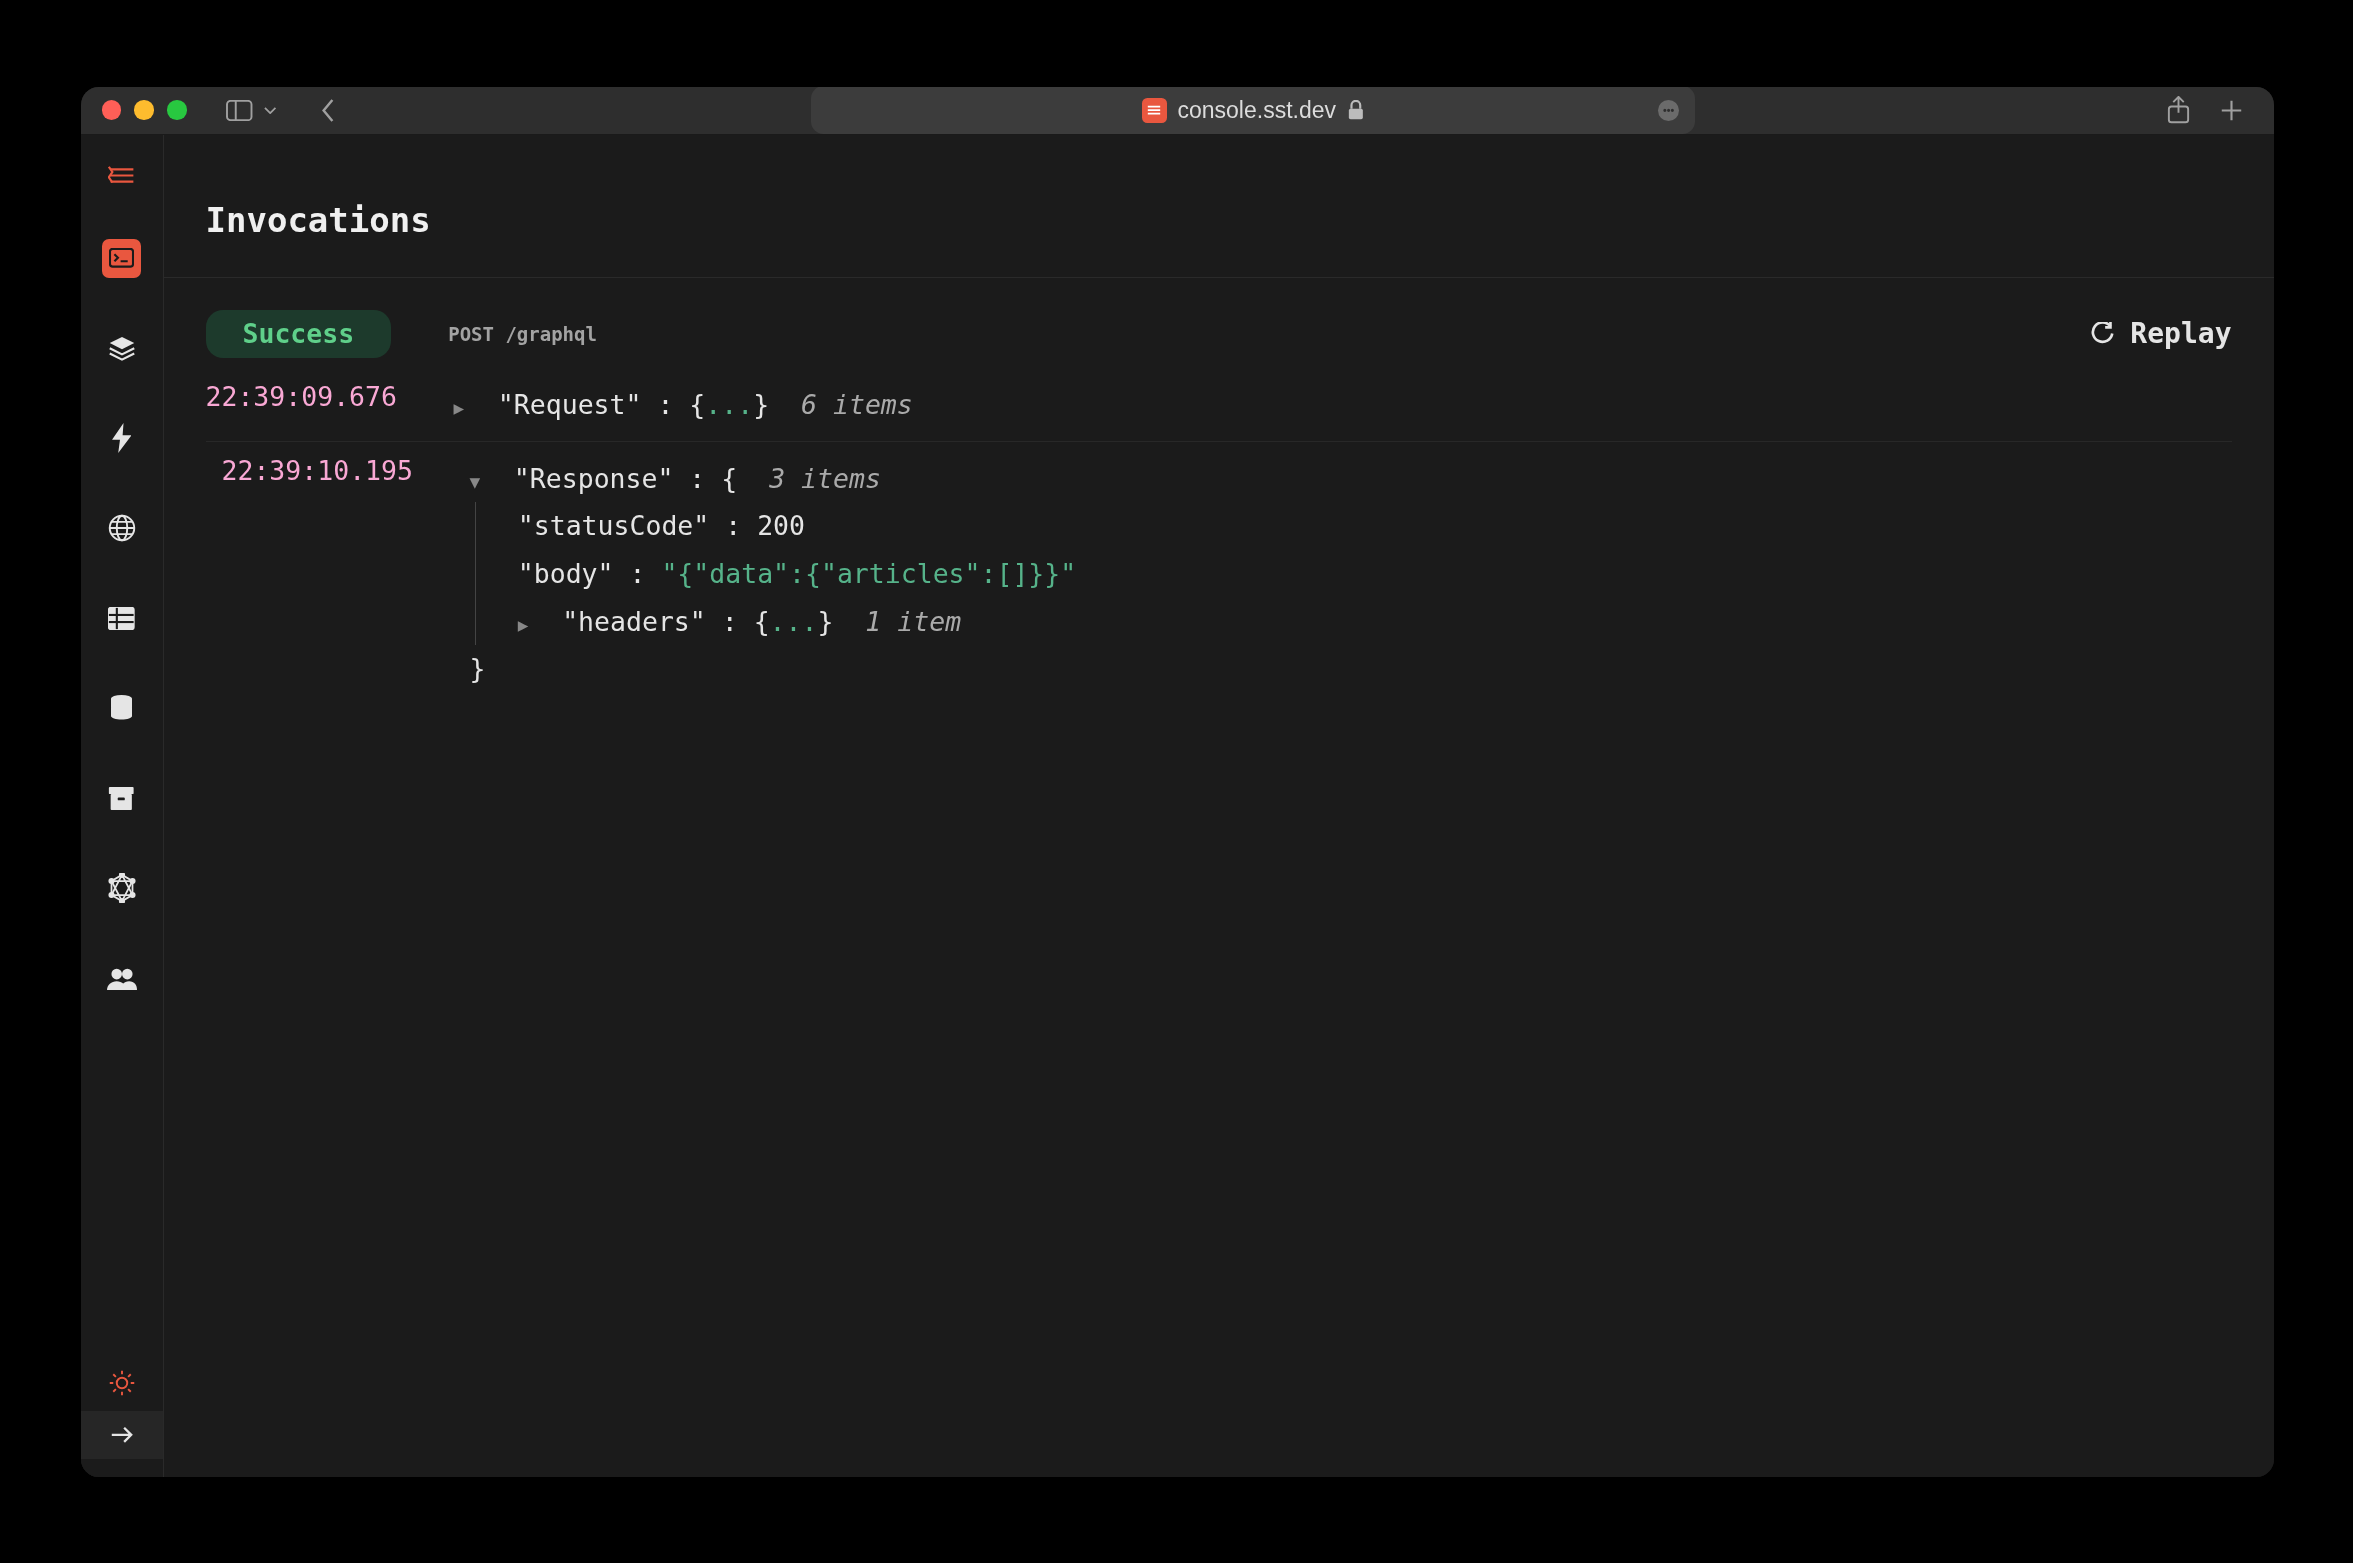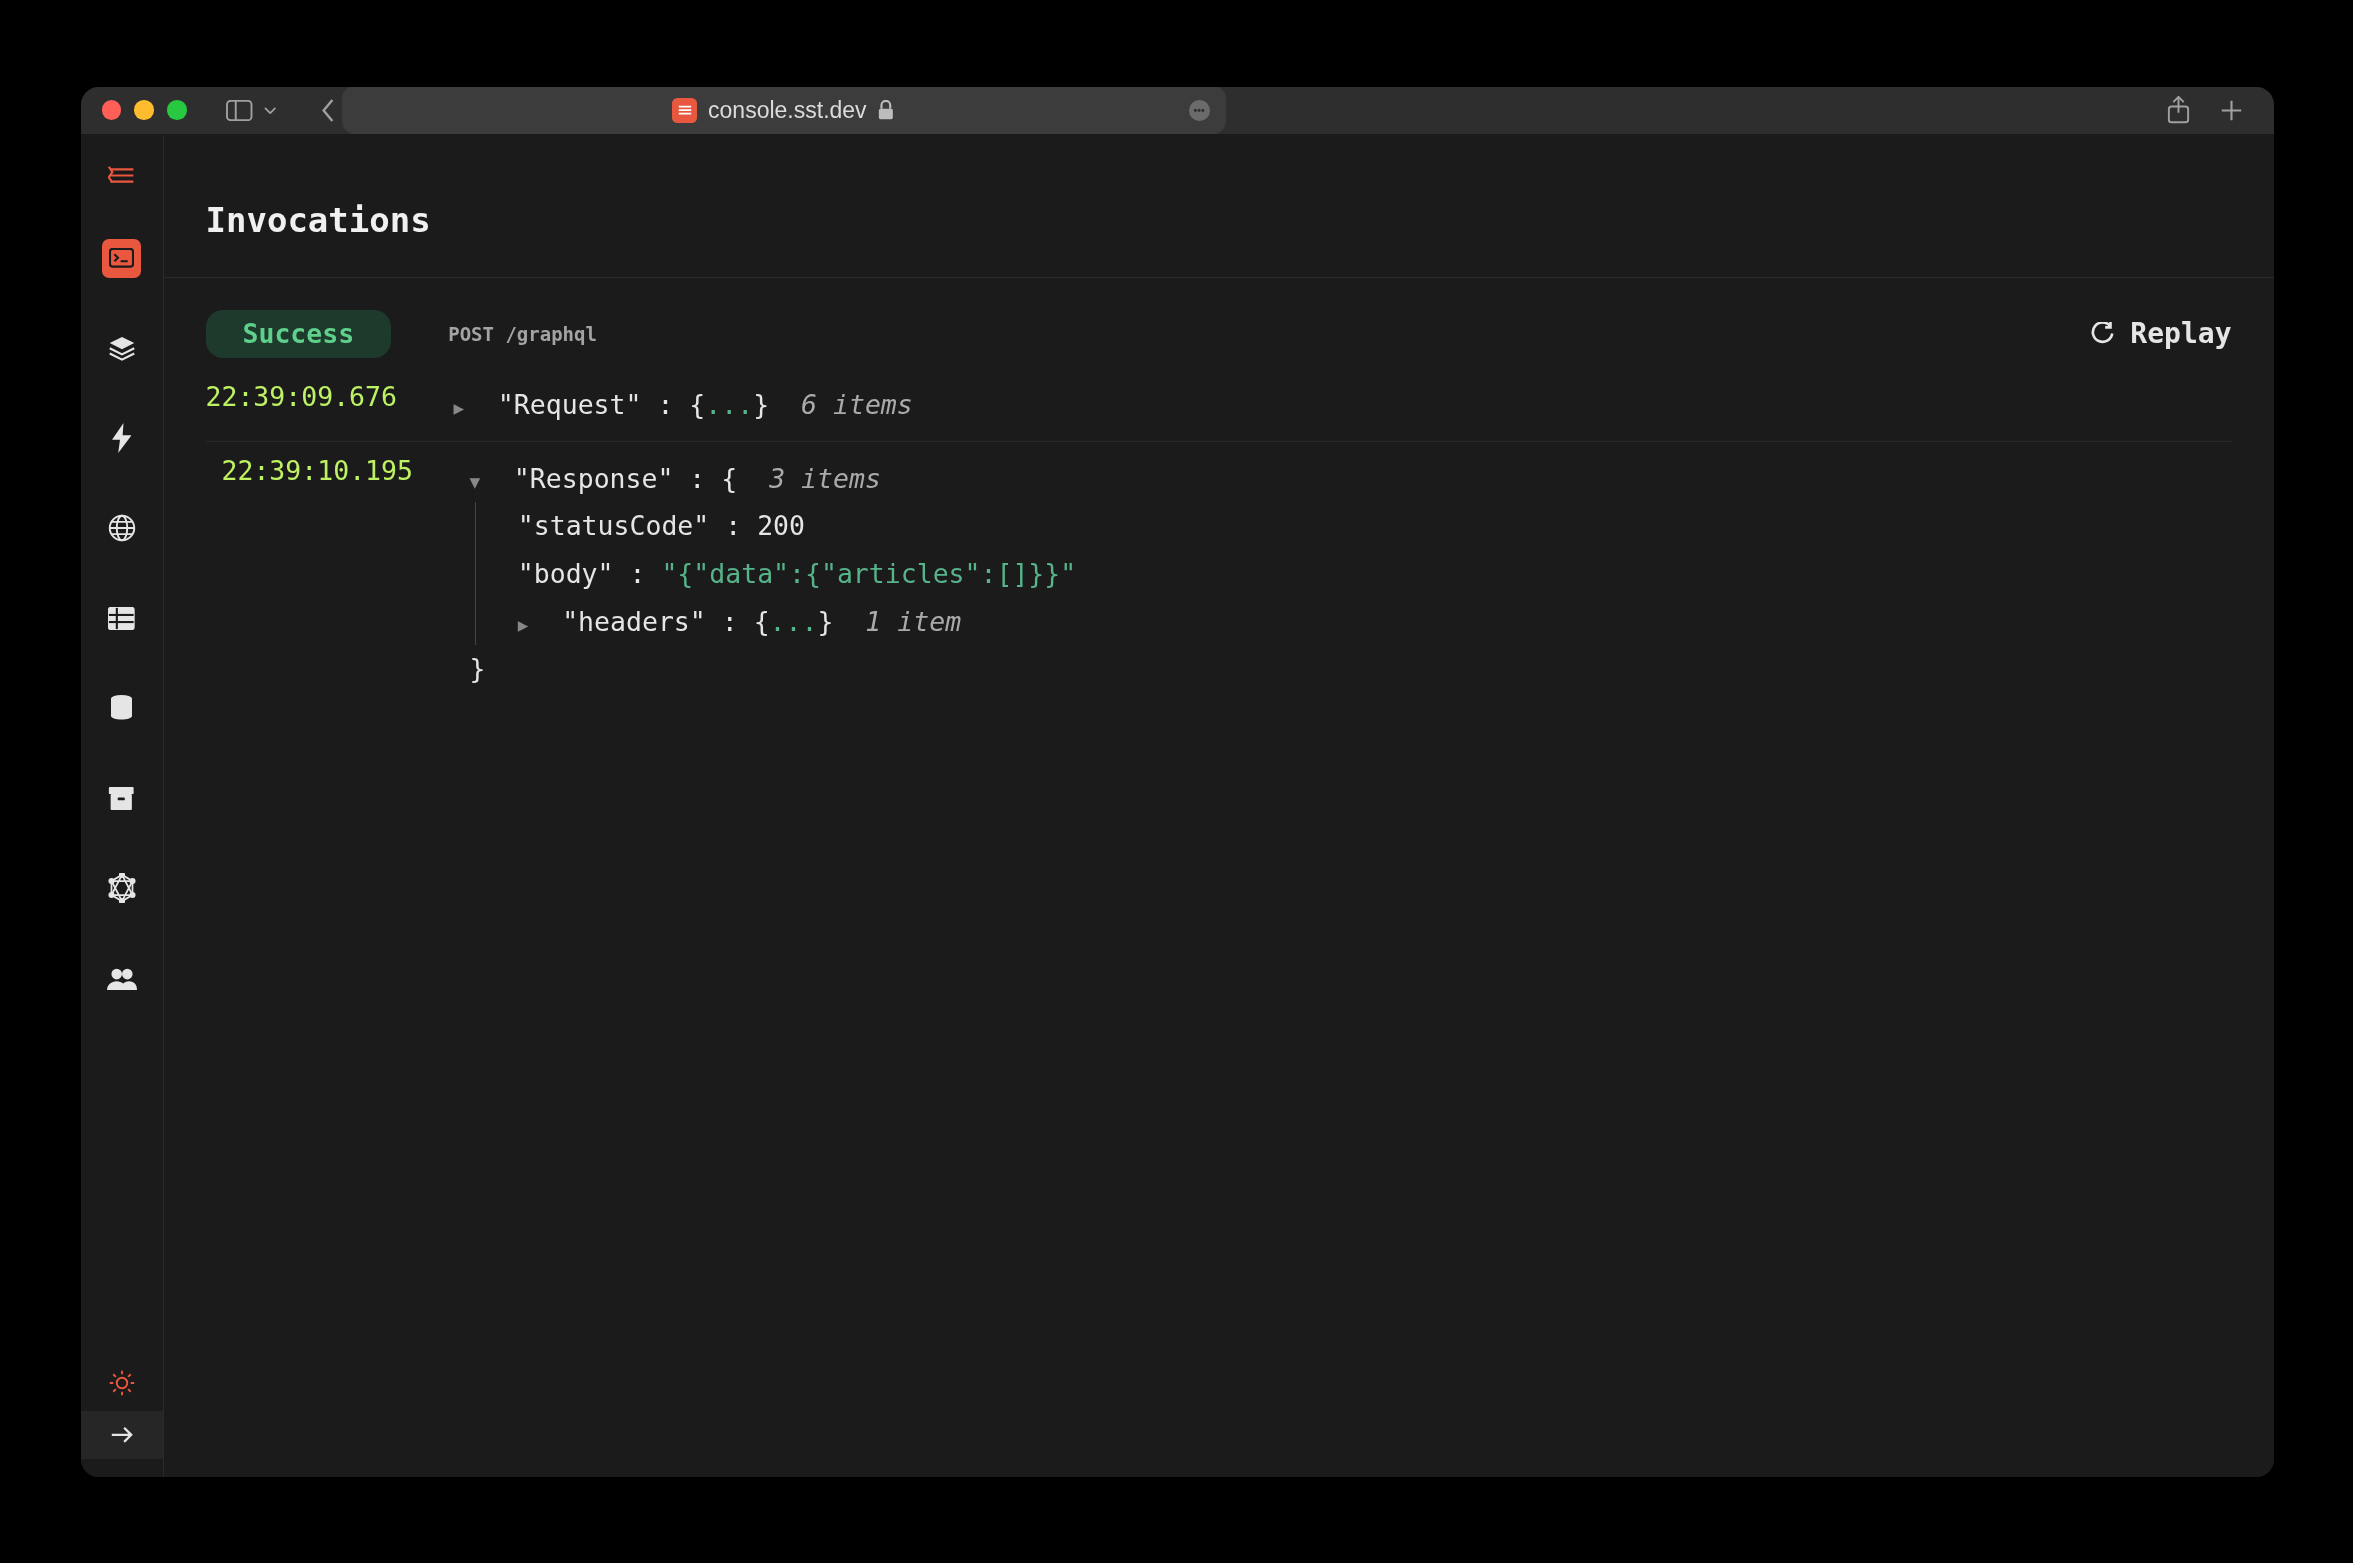--- a/index.html
+++ b/index.html
@@ -31,21 +31,21 @@
       padding: 0 21px;
       border-bottom: 0.9px solid #1a1a1a;
     }
     .traffic-lights { display: flex; gap: 13.3px; align-items: center; }
     .tl { width: 19.5px; height: 19.5px; border-radius: 50%; }
     .tl-red { background: #ff5f57; }
     .tl-yellow { background: #febc2e; }
     .tl-green { background: #28c840; }
     .tb-group { display: flex; align-items: center; gap: 8.8px; margin-left: 39px; color: #a0a0a0; }
     .tb-icon { width: 28px; height: 28px; display:flex; align-items:center; justify-content:center; }
-    .addr-center { flex: 1; display: flex; justify-content: flex-start; }
+    .addr-center { flex: 1; display: flex; justify-content: center; }
     .addr-bar {
       width: 884px; height: 48px;
       background: #3c3c3c;
       border-radius: 12.4px;
       display: flex; align-items: center; justify-content: center;
       gap: 10.6px; color: #dcdcdc;
       font-size: 23px;
       position: relative;
     }
     .addr-icon {
@@ -100,21 +100,21 @@
     .status-badge {
       background: #1d3a2c; color: #5fd08a;
       padding: 8.8px 37px; border-radius: 17px;
       font-size: 26.5px; font-weight: 600;
     }
     .method-path { color: #a3a3a3; font-size: 19px; font-weight: 600; }
     .replay { margin-left: auto; color: #e5e5e5; font-size: 28px; font-weight: 600; display: flex; gap: 16px; align-items: center;}
     .log-rows { margin-top: 10.6px; }
     .log-row { display: flex; align-items: flex-start; padding: 12.4px 0; border-bottom: 0.9px solid #282828; }
     .log-row.last-row { border-bottom: none; margin-left: 16px; }
-    .ts { width: 248px; color: #bef264; font-size: 26.5px; }
+    .ts { width: 248px; color: #f9a8d4; font-size: 26.5px; }
     .caret { color: #888; font-size: 17.7px; margin-right: 12.4px; display:inline-block; width: 16px; }
     .kv-line { color: #e5e5e5; font-size: 26.5px; line-height: 1.8; }
     .kv-key { color: #e5e5e5; }
     .punc { color: #e5e5e5; }
     .ellipsis { color: #56b38a; }
     .items-count { font-style: italic; color: #aaa; }
     .body-val { color: #56b38a; }
     .tree-child { padding-left: 42px; border-left: 0.9px solid #444; margin-left: 5.3px; }
     svg { display: block; }
     .lock-icon { color: #bcbcbc; font-size: 19.5px; }

